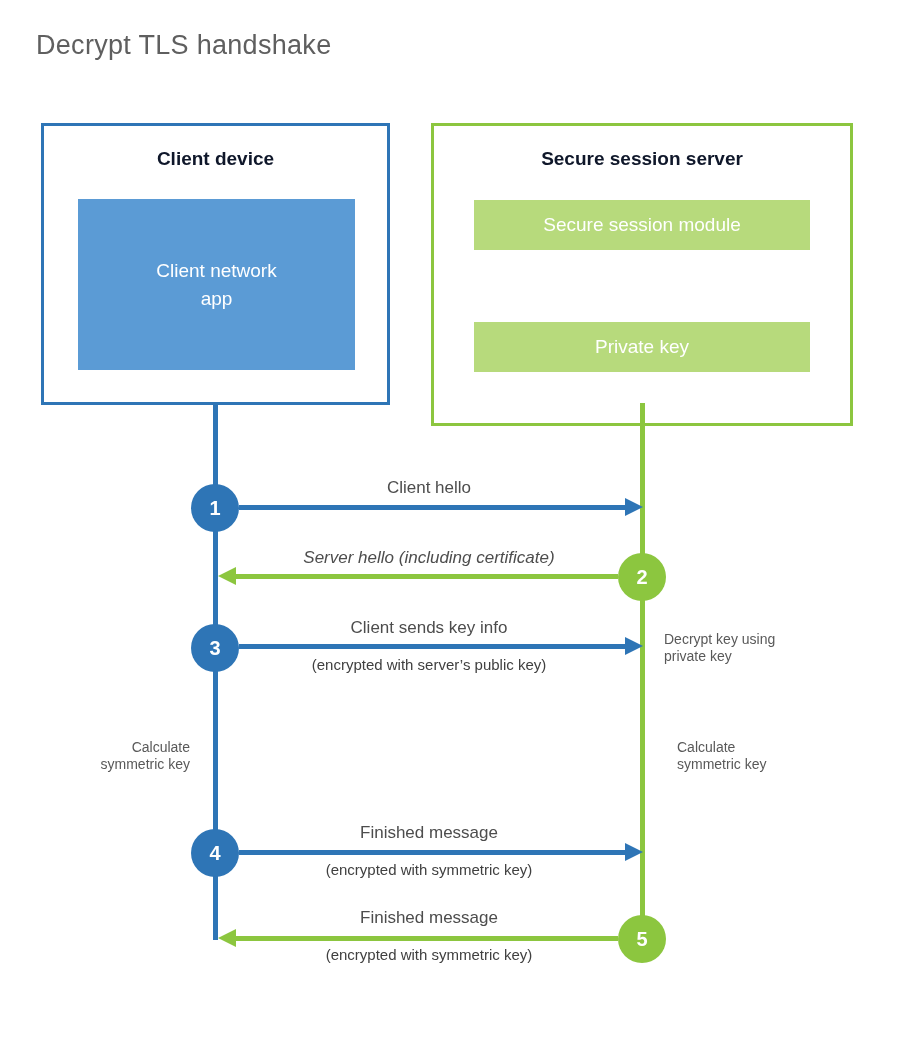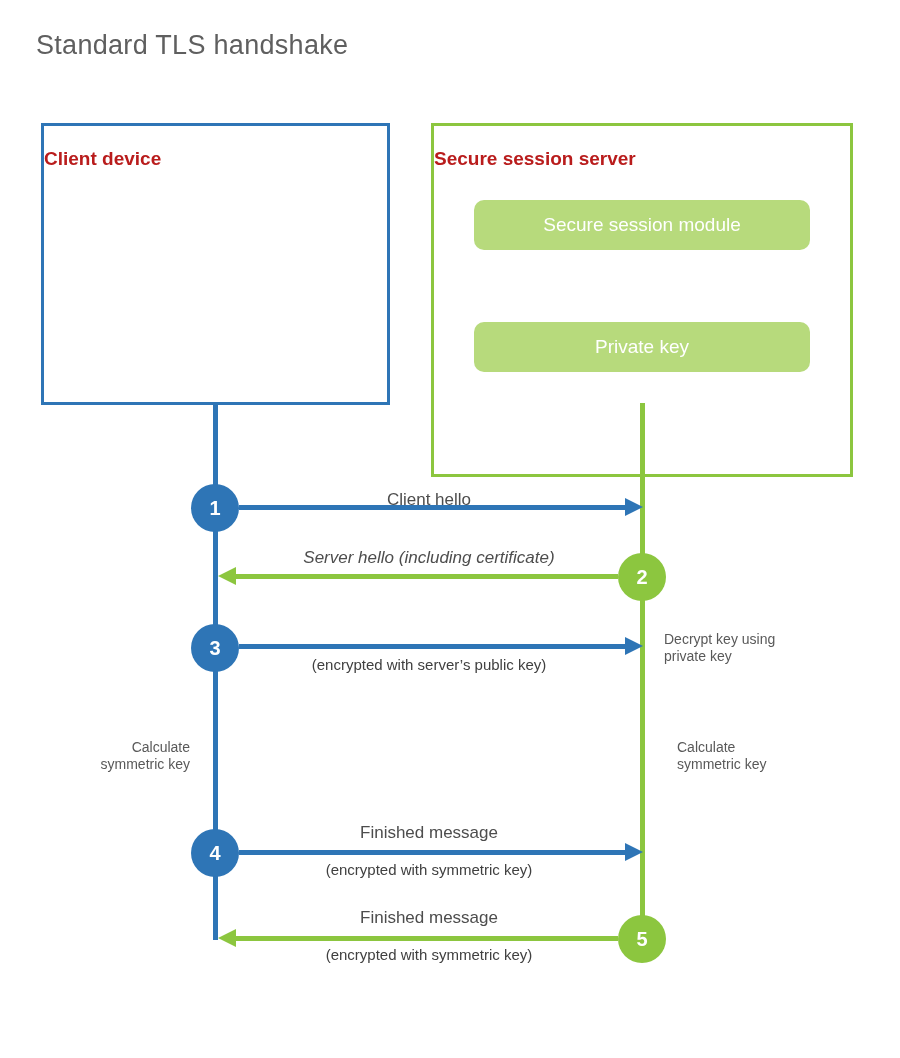--- a/index.html
+++ b/index.html
@@ -18,36 +18,36 @@
     overflow:hidden;
   }
   .page-title{
     position:absolute;left:36px;top:30px;
     font-size:27px;font-weight:300;color:#5f5f5f;
     letter-spacing:.3px;
   }
   
   .box{position:absolute;background:#fff;}
   .client-box{left:41px;top:123px;width:349px;height:282px;border:3px solid var(--blue);}
-  .server-box{left:431px;top:123px;width:422px;height:354px;border:3px solid var(--green);}
+  .server-box{left:431px;top:123px;width:422px;height:303px;border:3px solid var(--green);}
   .box-title{
-    margin-top:22px;
-    font-size:19px;font-weight:700;color:#b91c1c;
+    margin-top:22px;text-align:center;
+    font-size:19px;font-weight:700;color:#0f172a;
   }
   .client-app{
     position:absolute;left:34px;top:73px;width:277px;height:171px;
     background:var(--blue-fill);
     display:flex;align-items:center;justify-content:center;text-align:center;
     color:#ffffff;font-size:19px;line-height:28px;white-space:pre-line;
   }
   .bar{
     position:absolute;left:40px;width:336px;height:50px;
     background:var(--green-fill);
     display:flex;align-items:center;justify-content:center;
-    color:#ffffff;font-size:19px;border-radius:10px;
+    color:#ffffff;font-size:19px;
   }
   .bar-1{top:74px;} .bar-2{top:137px;} .bar-3{top:196px;}
   
   .lifeline{position:absolute;width:5px;}
   .client-lifeline{left:213px;top:403px;height:537px;background:var(--blue);}
   .server-lifeline{left:640px;top:403px;height:536px;background:var(--green);}
   
   .circle{
     position:absolute;width:48px;height:48px;border-radius:50%;
     display:flex;align-items:center;justify-content:center;
@@ -77,42 +77,44 @@
   .a2{left:235px;top:574px;width:383px;}
   .a3{left:239px;top:644px;width:387px;}
   .a4{left:239px;top:850px;width:387px;}
   .a5{left:235px;top:936px;width:383px;}
   
   .msg{
     position:absolute;left:229px;width:400px;text-align:center;
     font-size:17px;color:#4d4d4d;
   }
   .msg.sub{font-size:15px;color:#404040;}
-  .l1{top:478px;margin-top:12px;} .l2{top:548px;font-style:italic;}
+  .l1{top:478px;} .l2{top:548px;font-style:italic;}
   .l3{top:618px;} .l3s{top:656px;}
   .l4{top:823px;} .l4s{top:861px;}
   .l5{top:908px;} .l5s{top:946px;}
   
   .note{
     position:absolute;font-size:14px;line-height:17px;color:#595959;
     white-space:pre-line;
   }
   .note-decrypt{left:664px;top:631px;width:150px;text-align:left;}
   .note-calc-left{left:58px;top:739px;width:132px;text-align:right;}
   .note-calc-right{left:677px;top:739px;width:140px;text-align:left;}
 </style>
 </head>
 <body>
 
 <div class="canvas">
 
-  <h1 class="page-title">Standard TLS handshake</h1>
+  <h1 class="page-title">Decrypt TLS handshake</h1>
 
   <div class="box client-box">
     <div class="box-title">Client device</div>
+    <div class="client-app">Client network
+app</div>
   </div>
 
   <div class="box server-box">
     <div class="box-title">Secure session server</div>
     <div class="bar bar-1">Secure session module</div>
     <div class="bar bar-3">Private key</div>
   </div>
 
   <div class="lifeline client-lifeline"></div>
   <div class="lifeline server-lifeline"></div>
@@ -126,20 +128,21 @@
   <div class="circle green c2">2</div>
   <div class="arrow green to-left a2">
       <span class="head"></span>
     </div>
   <div class="msg l2">Server hello (including certificate)</div>
 
   <div class="circle blue c3">3</div>
   <div class="arrow blue to-right a3">
       <span class="head"></span>
     </div>
+  <div class="msg l3">Client sends key info</div>
   <div class="msg sub l3s">(encrypted with server’s public key)</div>
   <div class="note note-decrypt">Decrypt key using
 private key</div>
 
   <div class="note note-calc-left">Calculate
 symmetric key</div>
   <div class="note note-calc-right">Calculate
 symmetric key</div>
 
   <div class="circle blue c4">4</div>

